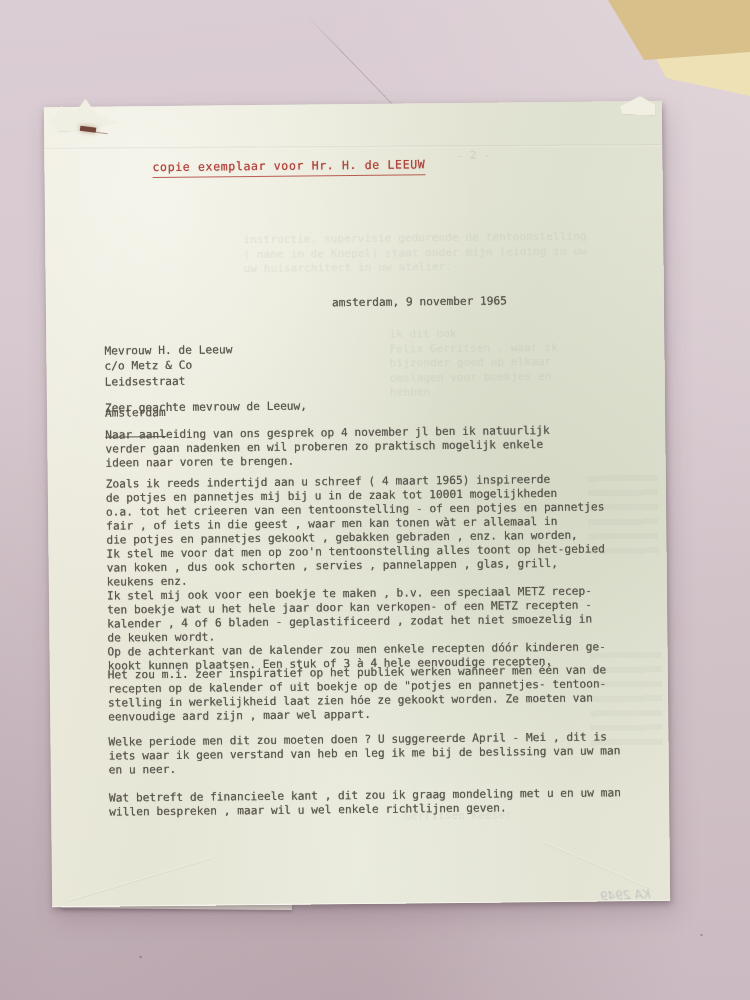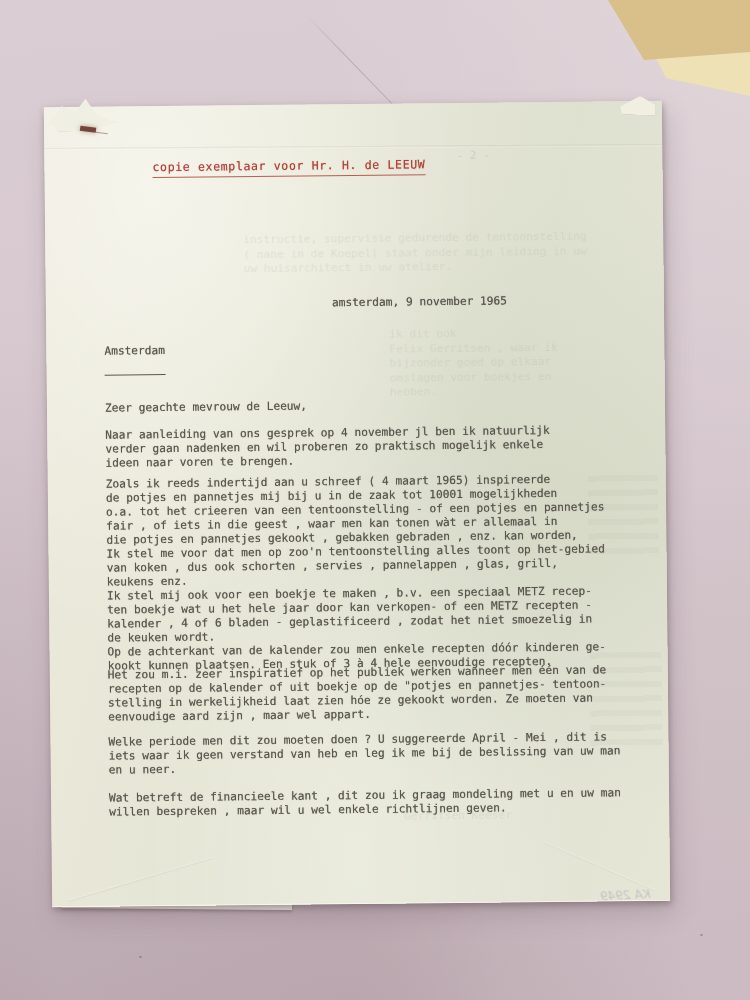--- a/index.html
+++ b/index.html
@@ -101,20 +101,23 @@
     <div class="gstrip" style="left:540px;top:551px;width:72px;height:100px;"></div>
     <div class="ghost ghost-page" style="left:412px;top:46px;">- 2 -</div>
     <div class="ghost ghost-sig" style="left:353px;top:706px;">Gerritsen Keeser</div>
     <div class="archive">KA 2949</div>
 
     <div class="stamp">copie exemplaar voor Hr. H. de LEEUW</div>
 
     <div class="type" style="left:286px;top:192px;">amsterdam, 9 november 1965</div>
 
     <div class="type addr" style="left:58px;top:221px;">
+      <div>Mevrouw H. de Leeuw
+c/o Metz &amp; Co
+Leidsestraat</div>
       <span class="u">Amsterdam</span>
     </div>
 
     <div class="type" style="left:58px;top:295px;">Zeer geachte mevrouw de Leeuw,</div>
 
     <div class="type" style="left:58px;top:322px;">Naar aanleiding van ons gesprek op 4 november jl ben ik natuurlijk
 verder gaan nadenken en wil proberen zo praktisch mogelijk enkele
 ideen naar voren te brengen.</div>
 
     <div class="type" style="left:58px;top:371px;">Zoals ik reeds indertijd aan u schreef ( 4 maart 1965) inspireerde

